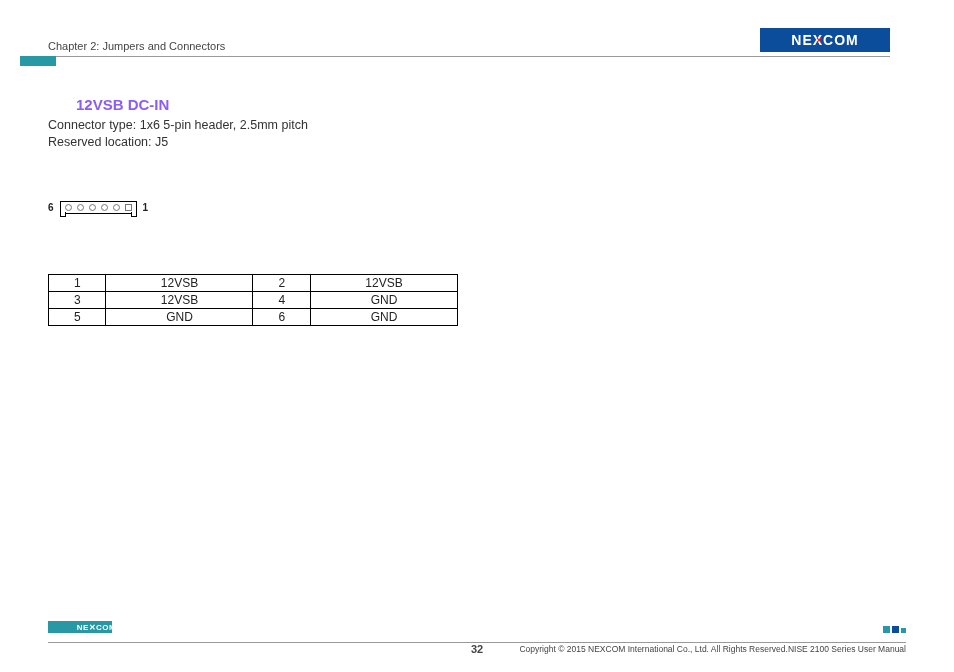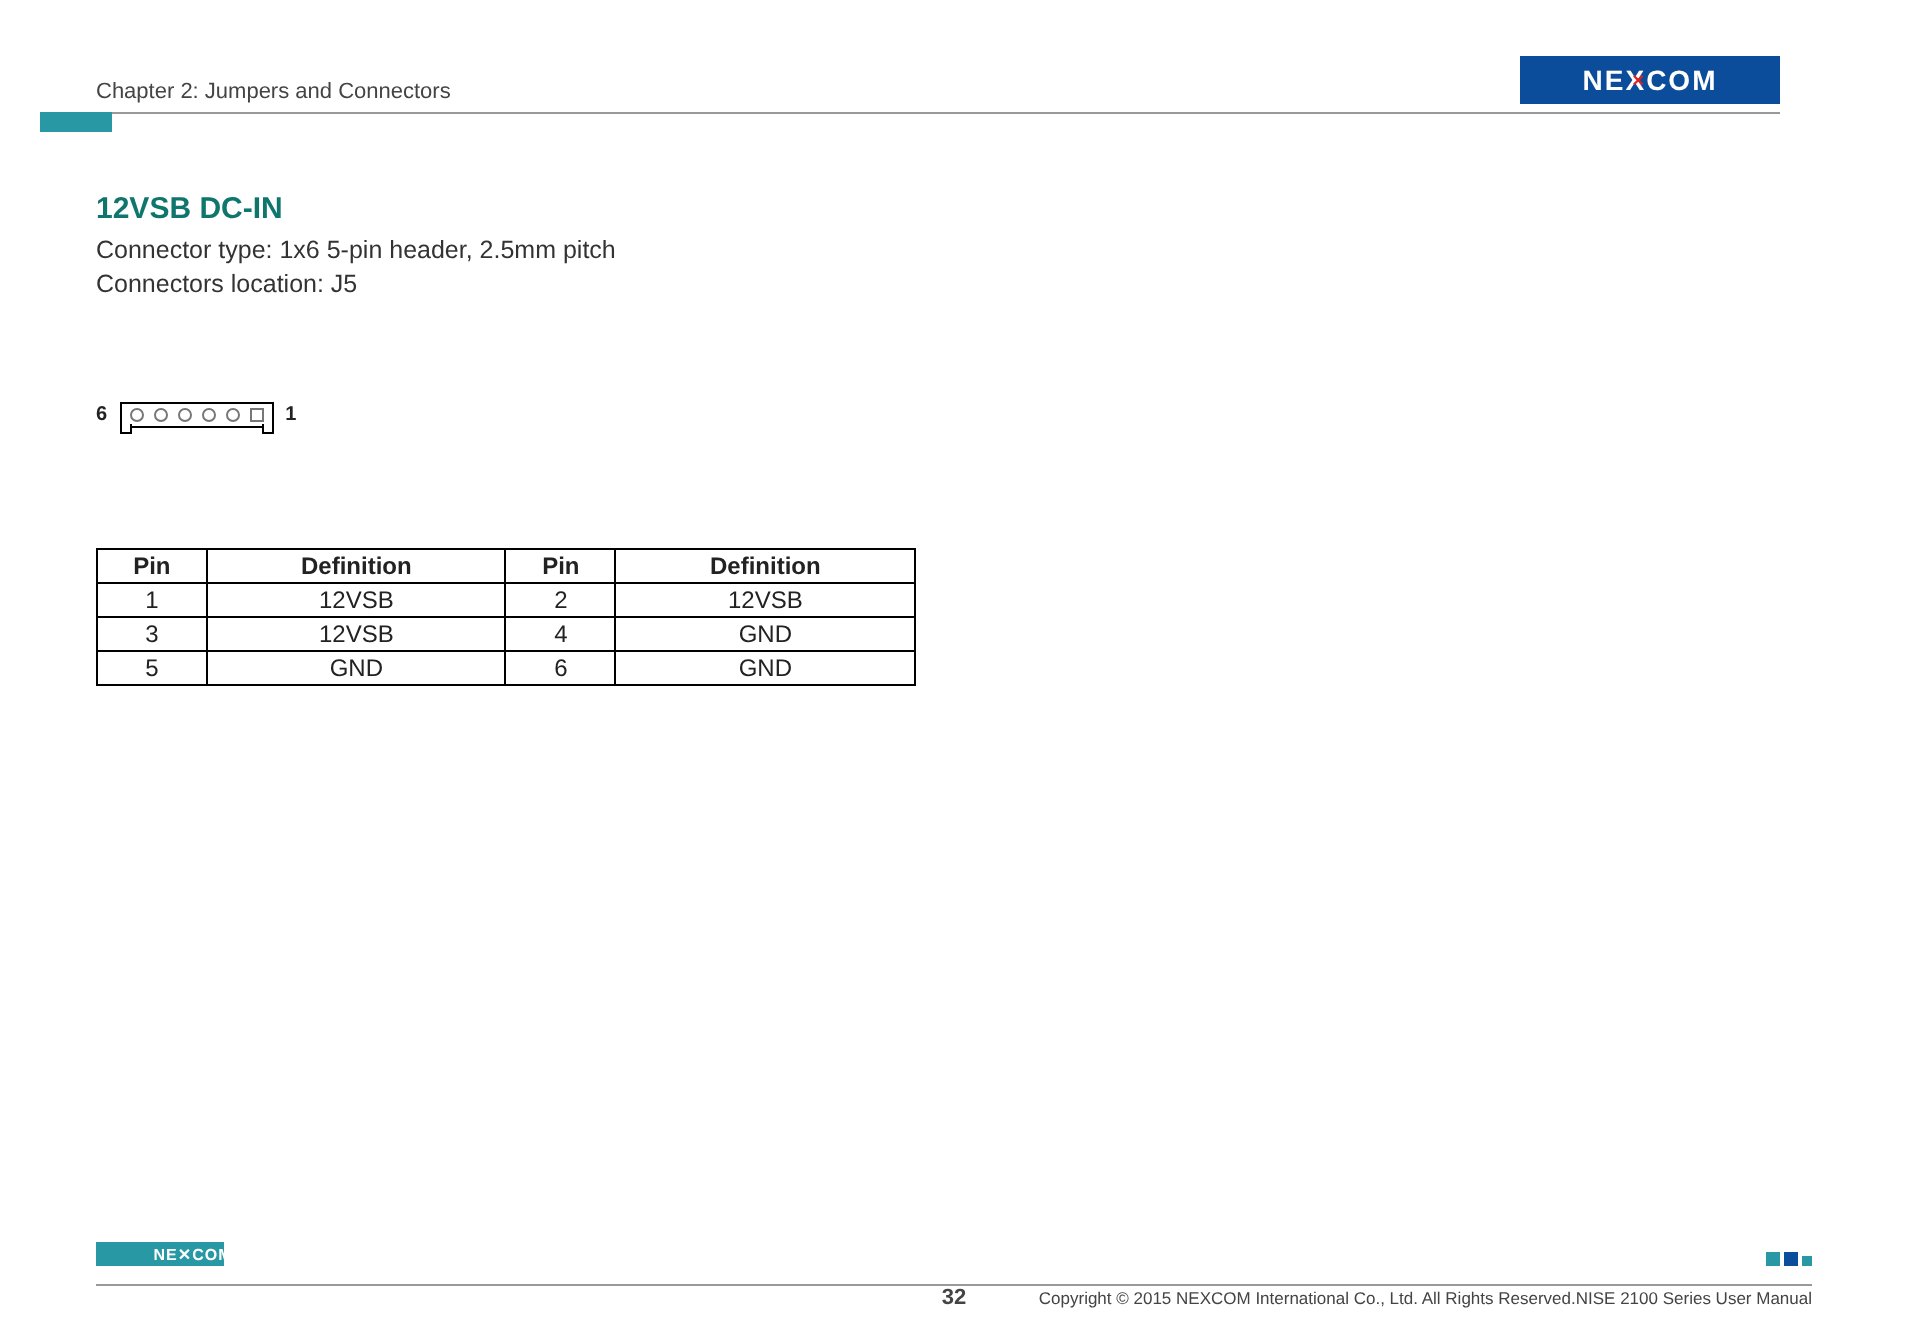--- a/index.html
+++ b/index.html
@@ -70,21 +70,22 @@
     height: 10px;
     background: #2899a4;
     margin-top: -1px;
     margin-left: -28px;
     margin-bottom: 30px;
   }
   .section-title {
     font-weight: bold;
     font-size: 15px;
     margin-bottom: 4px;
-    color: #0f766e;
+    color: #8b5cf6;
+    margin-left: 28px;
   }
   .desc {
     font-size: 12.5px;
     color: #333;
     line-height: 1.35;
   }
   .connector-diagram {
     margin-top: 50px;
     margin-bottom: 60px;
     display: flex;
@@ -202,43 +203,37 @@
     <div class="chapter">Chapter 2: Jumpers and Connectors</div>
     <div class="logo-top">
       <span class="logo-text">NE<span class="logo-x">X</span>COM</span>
     </div>
   </div>
   <div class="hr-top"></div>
   <div class="teal-bar"></div>
 
   <div class="section-title">12VSB DC-IN</div>
   <div class="desc">Connector type: 1x6 5-pin header, 2.5mm pitch</div>
-  <div class="desc">Connectors location: J5</div>
+  <div class="desc">Reserved location: J5</div>
 
   <div class="connector-diagram">
     <span class="pin-label">6</span>
     <div class="connector-box">
       <div class="pin-circle"></div>
       <div class="pin-circle"></div>
       <div class="pin-circle"></div>
       <div class="pin-circle"></div>
       <div class="pin-circle"></div>
       <div class="pin-square"></div>
     </div>
     <span class="pin-label">1</span>
   </div>
 
   <table class="pinout">
     <tbody>
-        <tr>
-      <th class="col-pin">Pin</th>
-      <th class="col-def">Definition</th>
-      <th class="col-pin">Pin</th>
-      <th class="col-def">Definition</th>
-    </tr>
     <tr>
       <td>1</td>
       <td>12VSB</td>
       <td>2</td>
       <td>12VSB</td>
     </tr>
     <tr>
       <td>3</td>
       <td>12VSB</td>
       <td>4</td>

